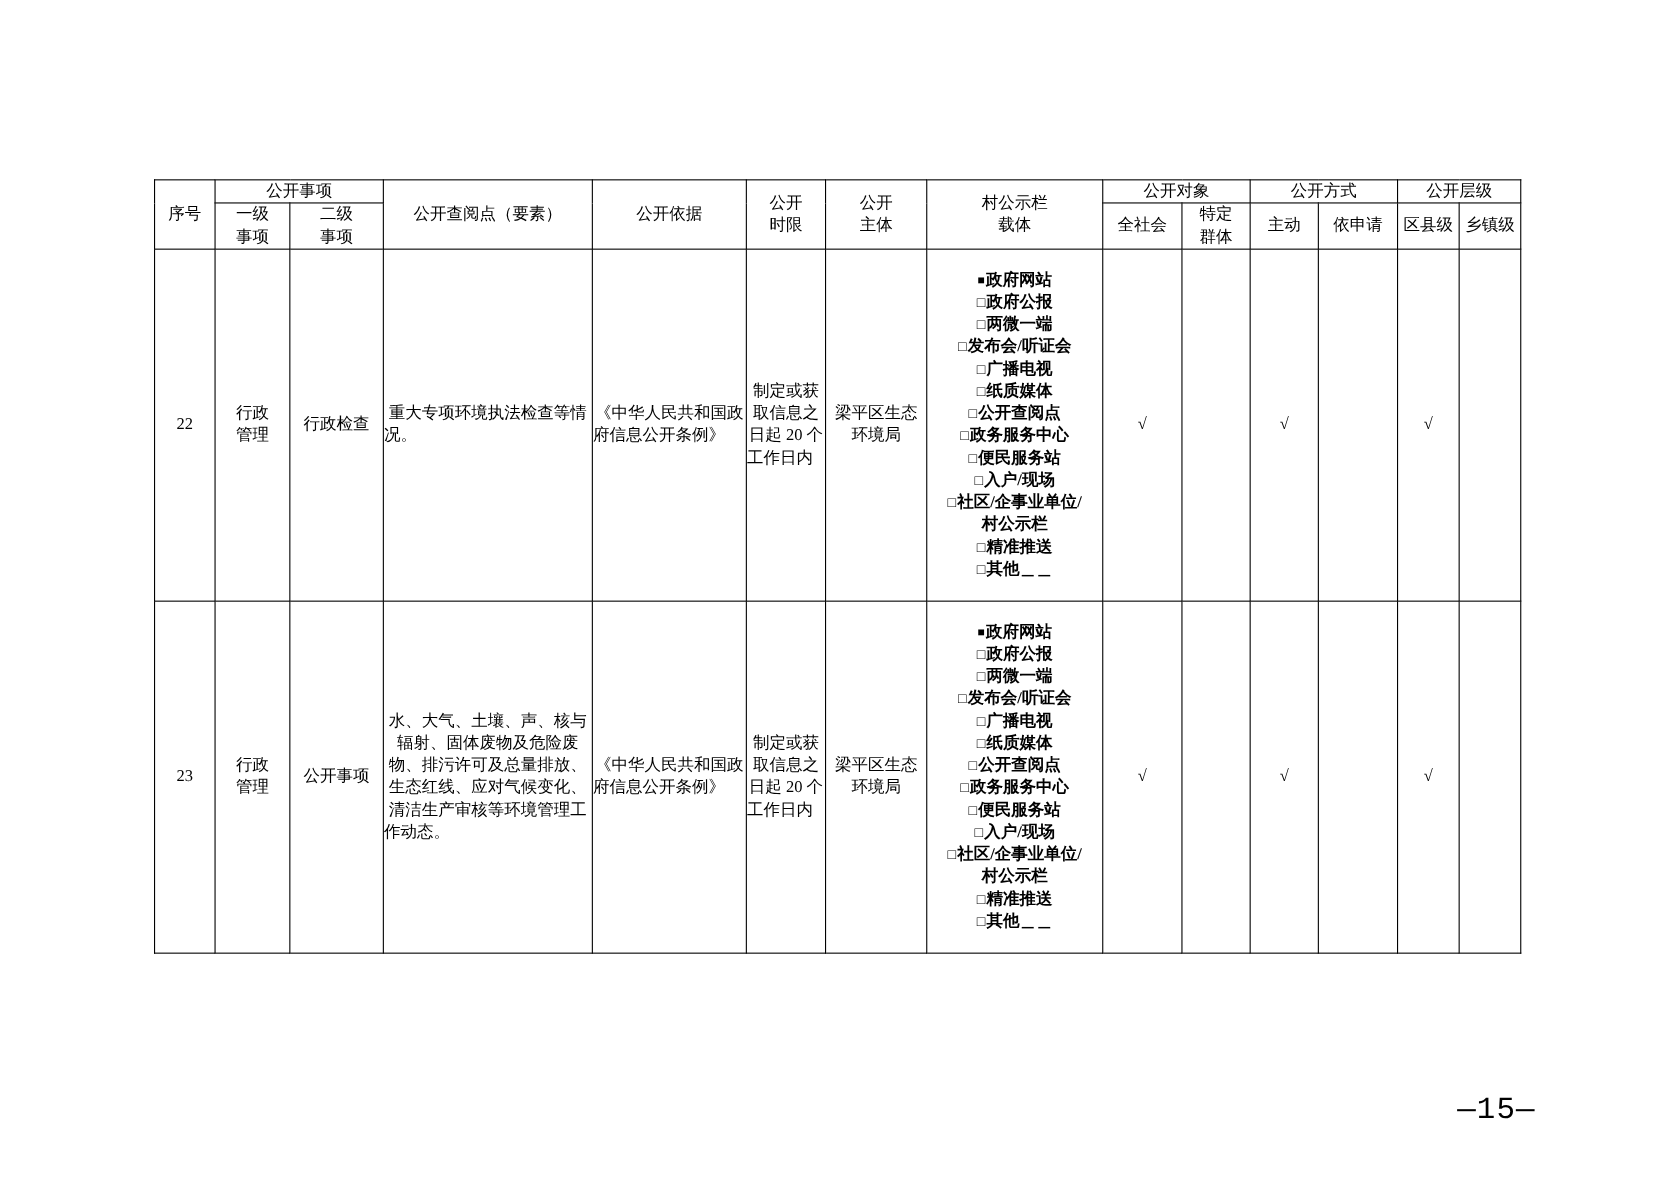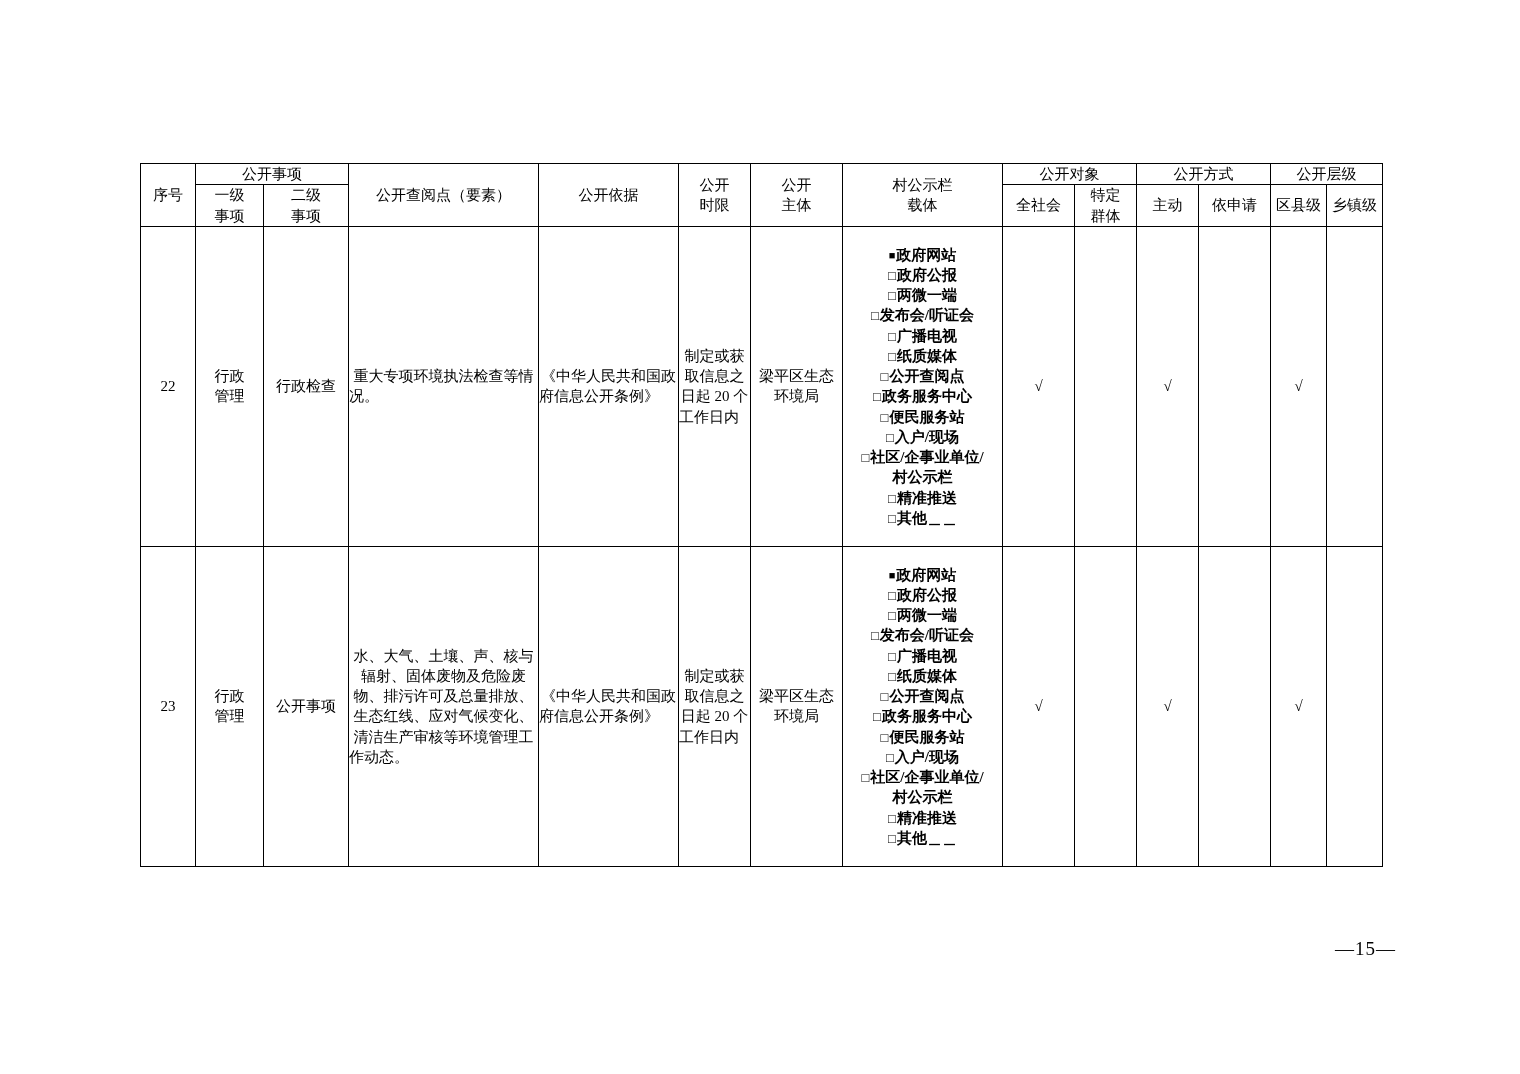--- a/index.html
+++ b/index.html
@@ -117,23 +117,24 @@
   }
   .no-box {
     padding-left: 0;
   }
   .check {
     font-size: 17px;
   }
   .page-num {
     position: absolute;
     right: 124px;
-    top: 938px;
-    font-size: 19px;
+    top: 994px;
+    font-size: 28px;
     letter-spacing: 1px;
+    font-family: Liberation Mono, monospace;
   }
 </style>
 </head>
 <body>
 
 <div class="page">
 
   <table class="main">
     <colgroup>
       <col style="width:55px">

